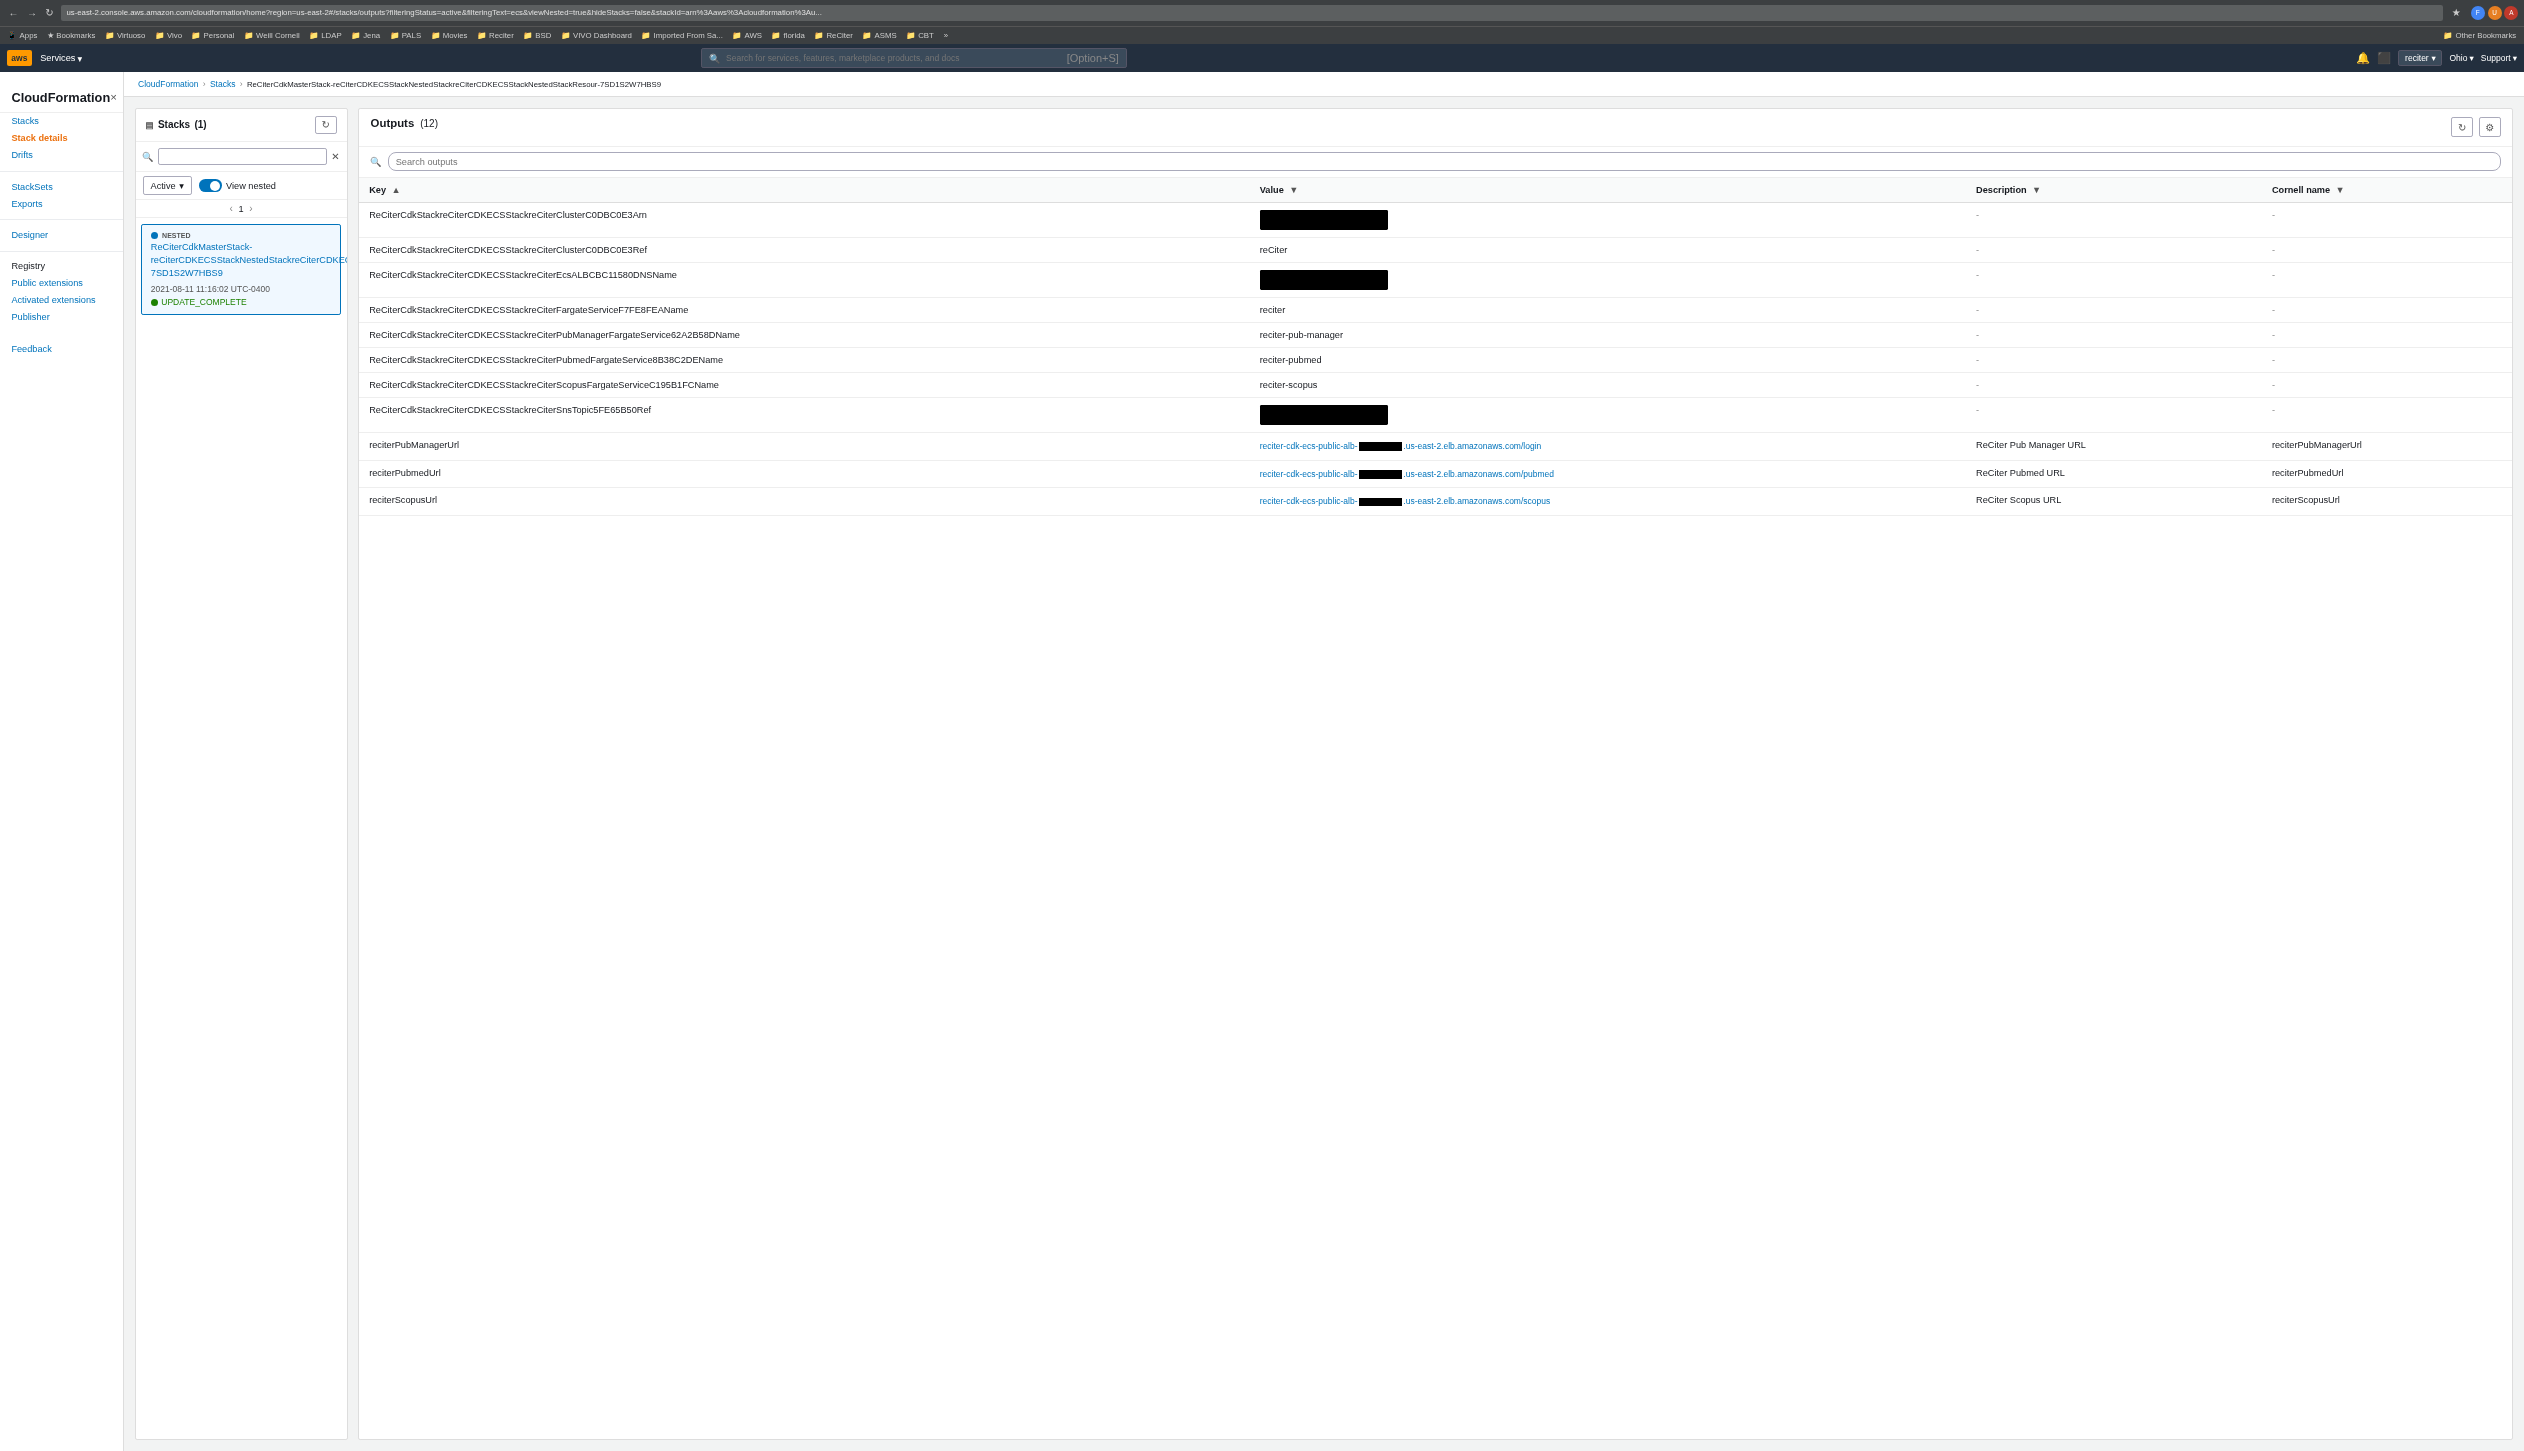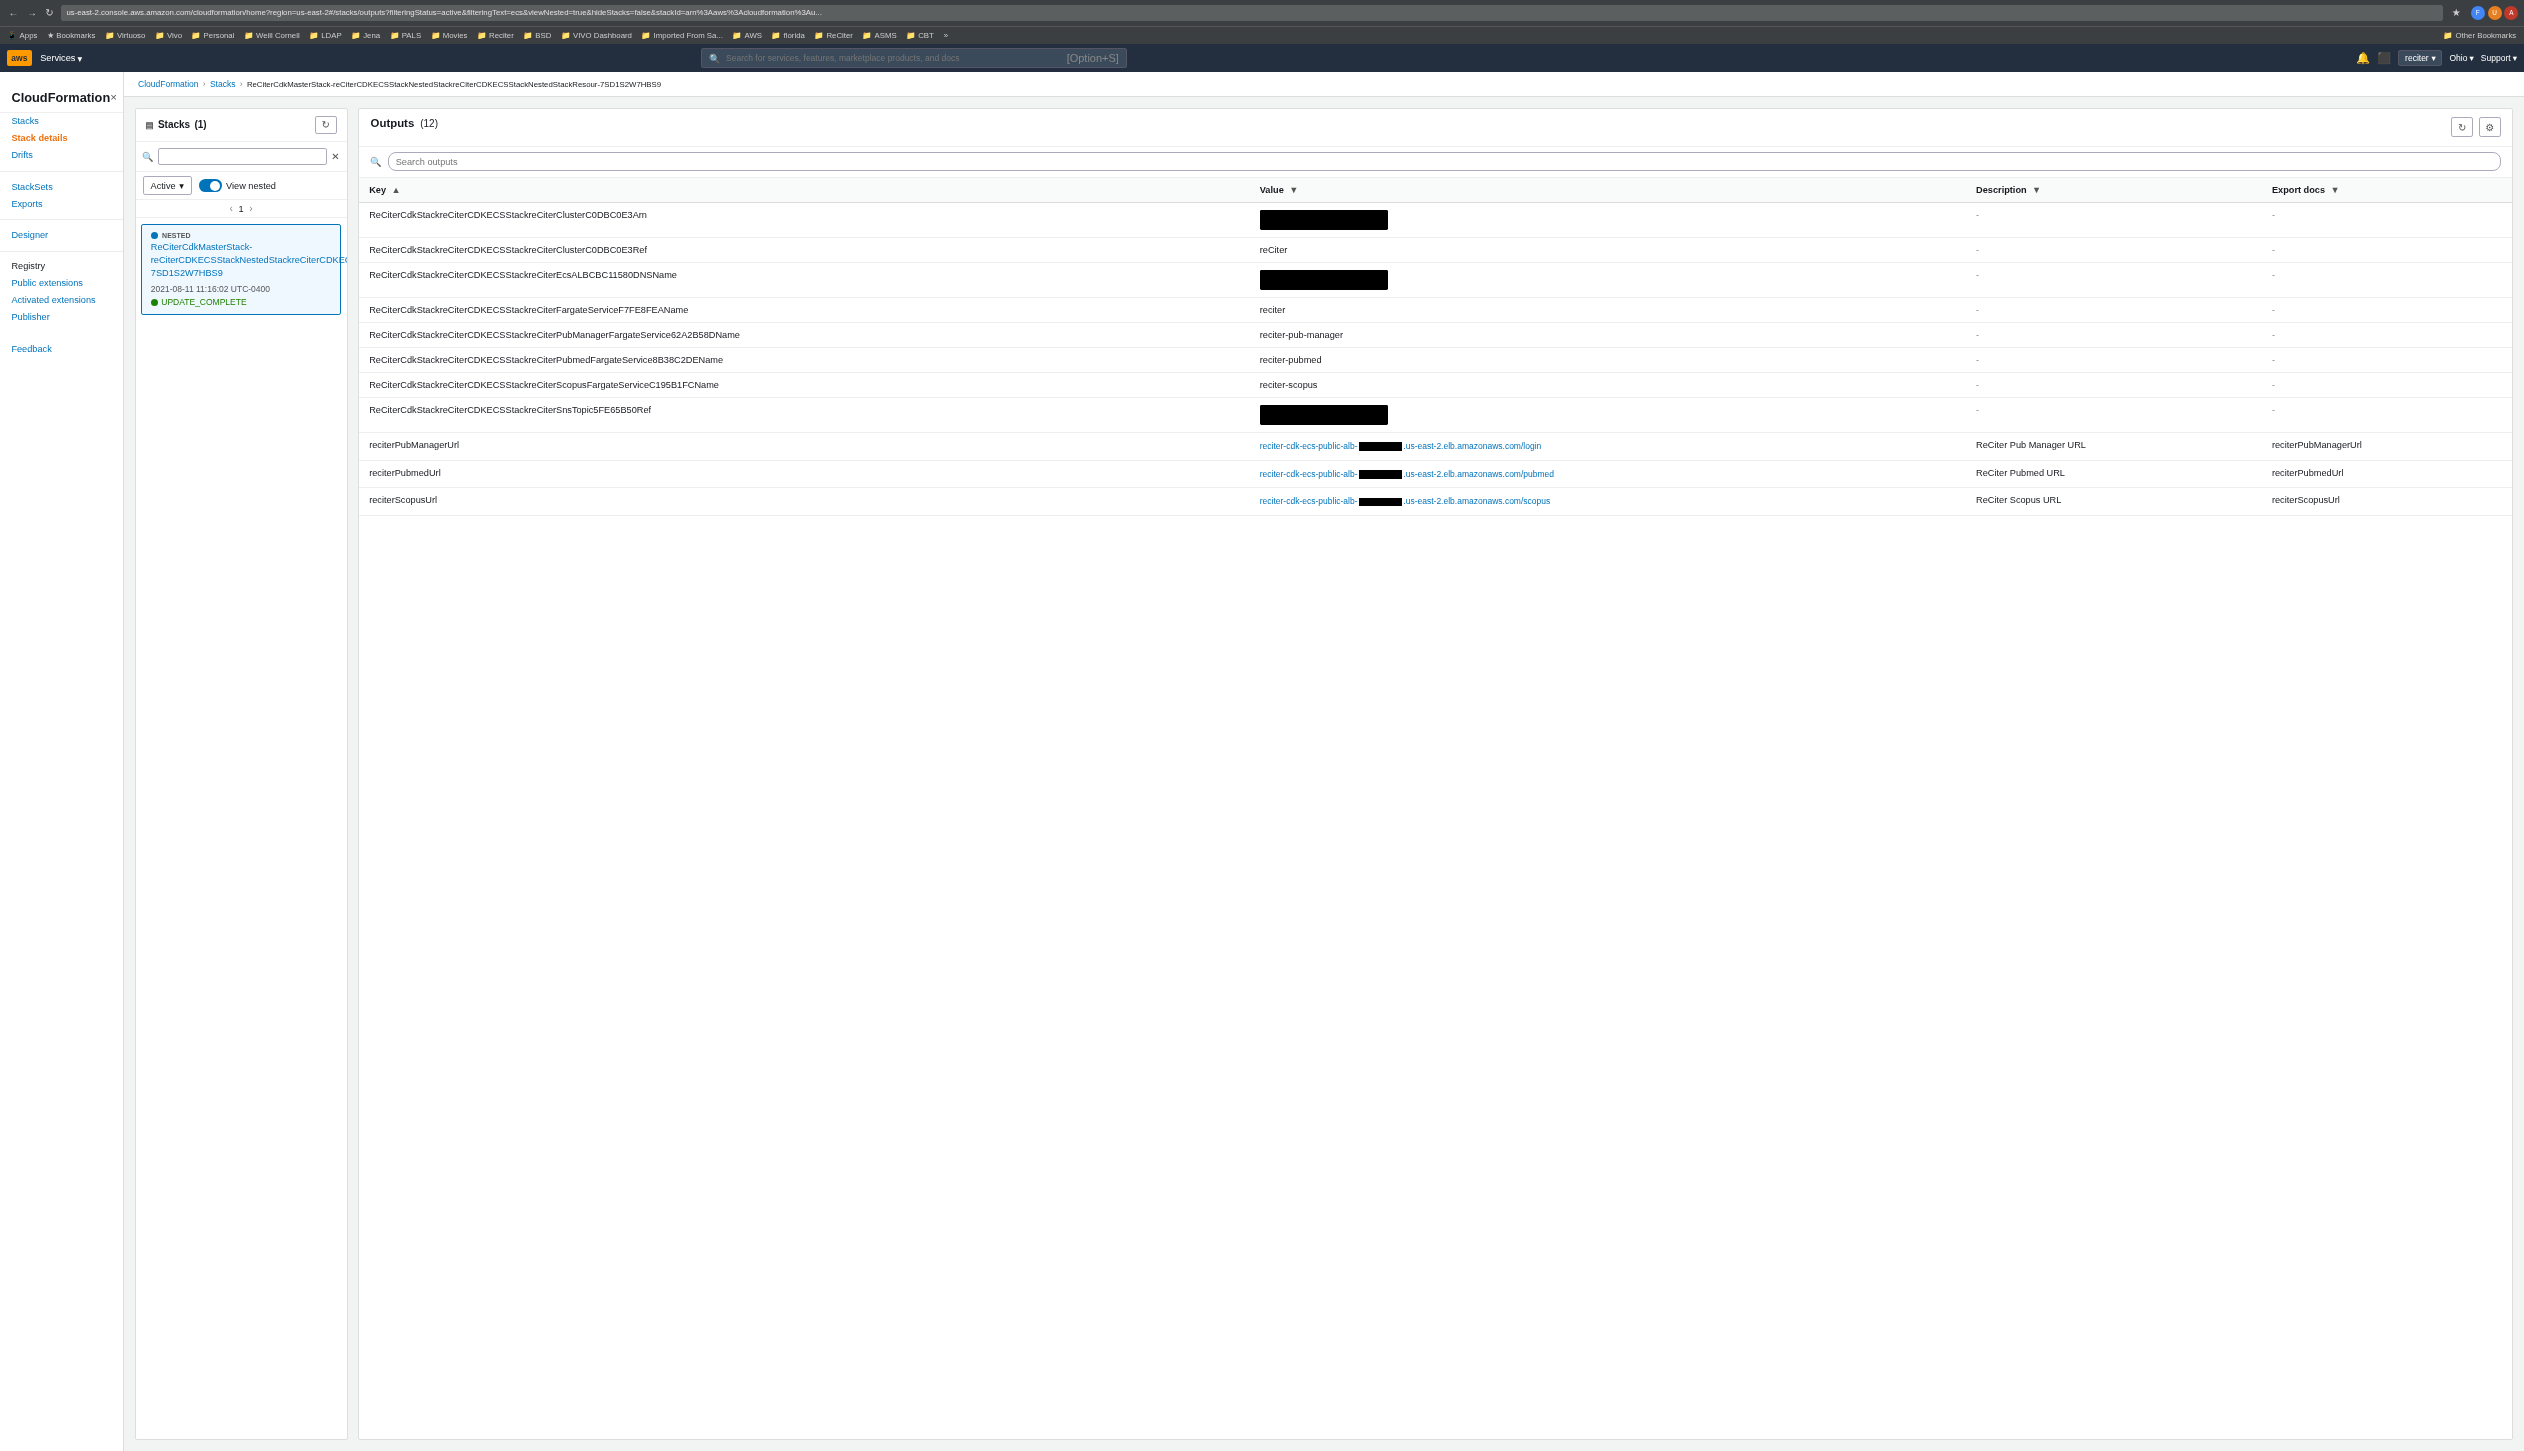--- a/index.html
+++ b/index.html
@@ -512,21 +512,21 @@
                 </th>
                 <th class="sortable">
                   <span>Value</span>
                   <span class="sort-icon">▼</span>
                 </th>
                 <th>
                   <span>Description</span>
                   <span class="sort-icon">▼</span>
                 </th>
                 <th>
-                  <span>Export docs</span>
+                  <span>Cornell name</span>
                   <span class="sort-icon">▼</span>
                 </th>
               </tr>
             </thead>
             <tbody id="outputs-tbody">
             <tr>
                   <td>ReCiterCdkStackreCiterCDKECSStackreCiterClusterC0DBC0E3Arn</td>
                   <td>
                     <div class="redacted-block"></div>
                   </td>

